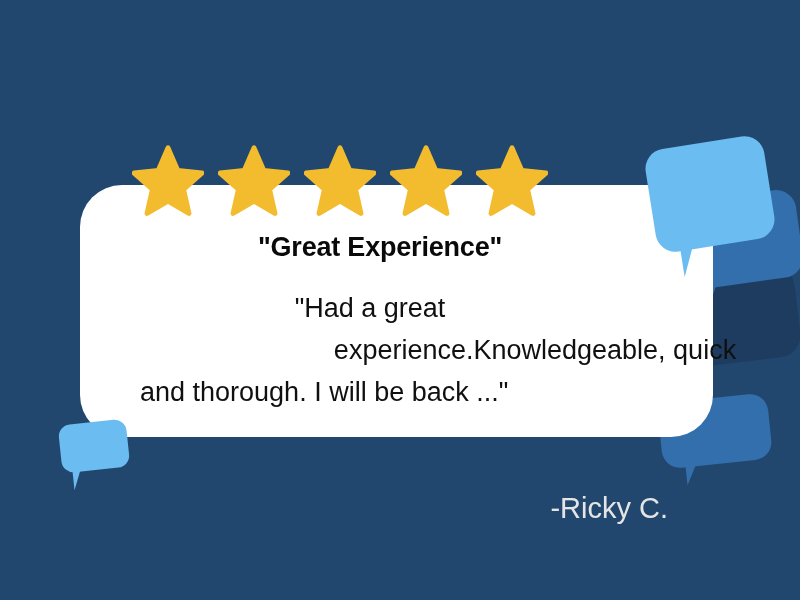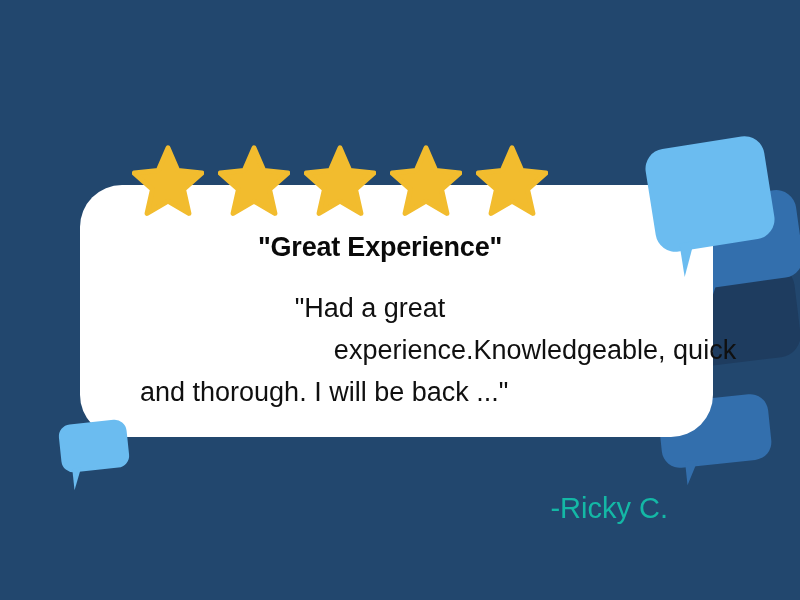--- a/index.html
+++ b/index.html
@@ -143,21 +143,21 @@
   #quote-body .ln-1 { text-align:center; padding-right:330px; }
   #quote-body .ln-2 { text-align:center; padding-left:0px; padding-right:0px; }
   #quote-body .ln-3 { text-align:left; }
 
   #attribution {
     position:absolute;
     left:0px; top:492px;
     width:668px;
     text-align:right;
     font-size:29px;
-    color:#14b8a6;
+    color:#e5e5e5;
     z-index:7;
   }
 </style>
 </head>
 <body>
 
 <div id="stage">
 
   <div class="bubble" id="bubble-dark-right">
     <div class="body"></div>

